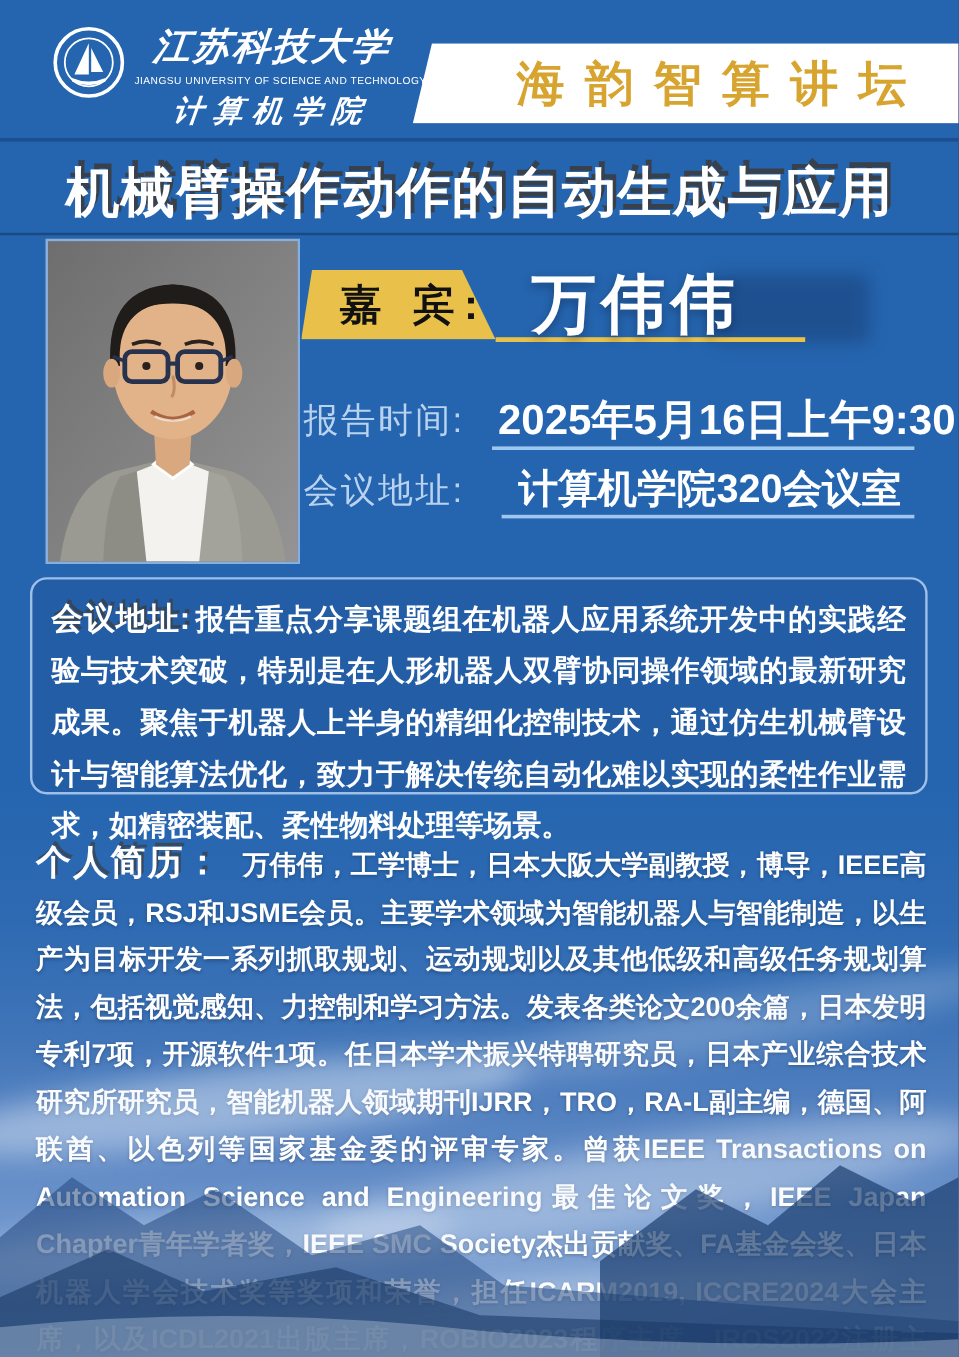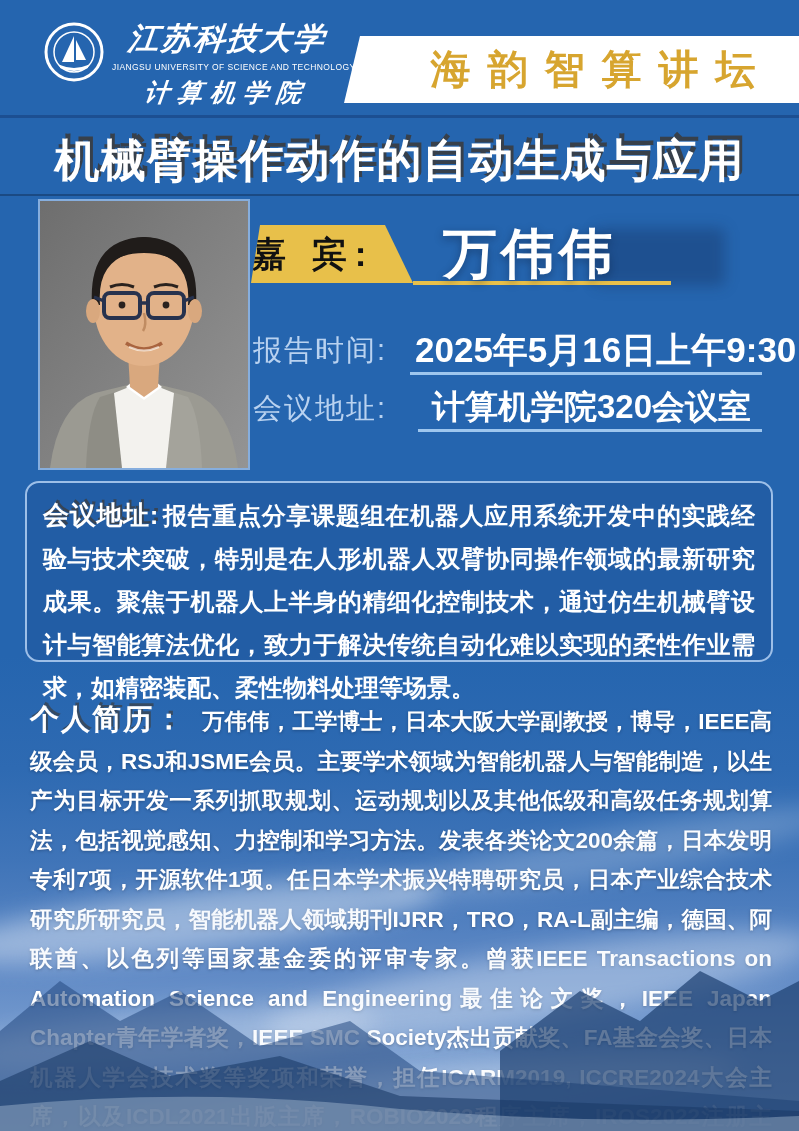--- a/index.html
+++ b/index.html
@@ -41,21 +41,21 @@
   
   .photo { position:absolute; left:38px; top:199px; width:212px; height:271px;
            border:2px solid #86aede; background:#7d7d7d; }
 
   
   .guest-label { position:absolute; left:251px; top:225px; width:162px; height:58px;
                  background:#e8c04a;
                  clip-path:polygon(9px 0, 134px 0, 162px 100%, 0 100%);
                  display:flex; align-items:center; }
   .guest-label span { color:#111; font-size:35px; font-weight:bold; letter-spacing:8px;
-                      padding-left:0; white-space:nowrap; }
+                      padding-left:32px; white-space:nowrap; }
   .guest-underline { position:absolute; left:413px; top:281px; width:258px; height:4px; background:#e8c04a; }
   .guest-name-shadow { position:absolute; left:595px; top:228px; width:130px; height:58px;
                        background:rgba(15,30,65,0.28); filter:blur(7px); border-radius:6px; }
   .guest-name { position:absolute; left:443px; top:218px; color:#fff;
                 font-size:54px; font-weight:bold; letter-spacing:4px; white-space:nowrap;
                 text-shadow:0 3px 8px rgba(10,20,45,0.4); }
 
   
   .sched-label { position:absolute; color:#b9d2f0; font-size:29px; font-weight:normal;
                  letter-spacing:2px; white-space:nowrap; }

